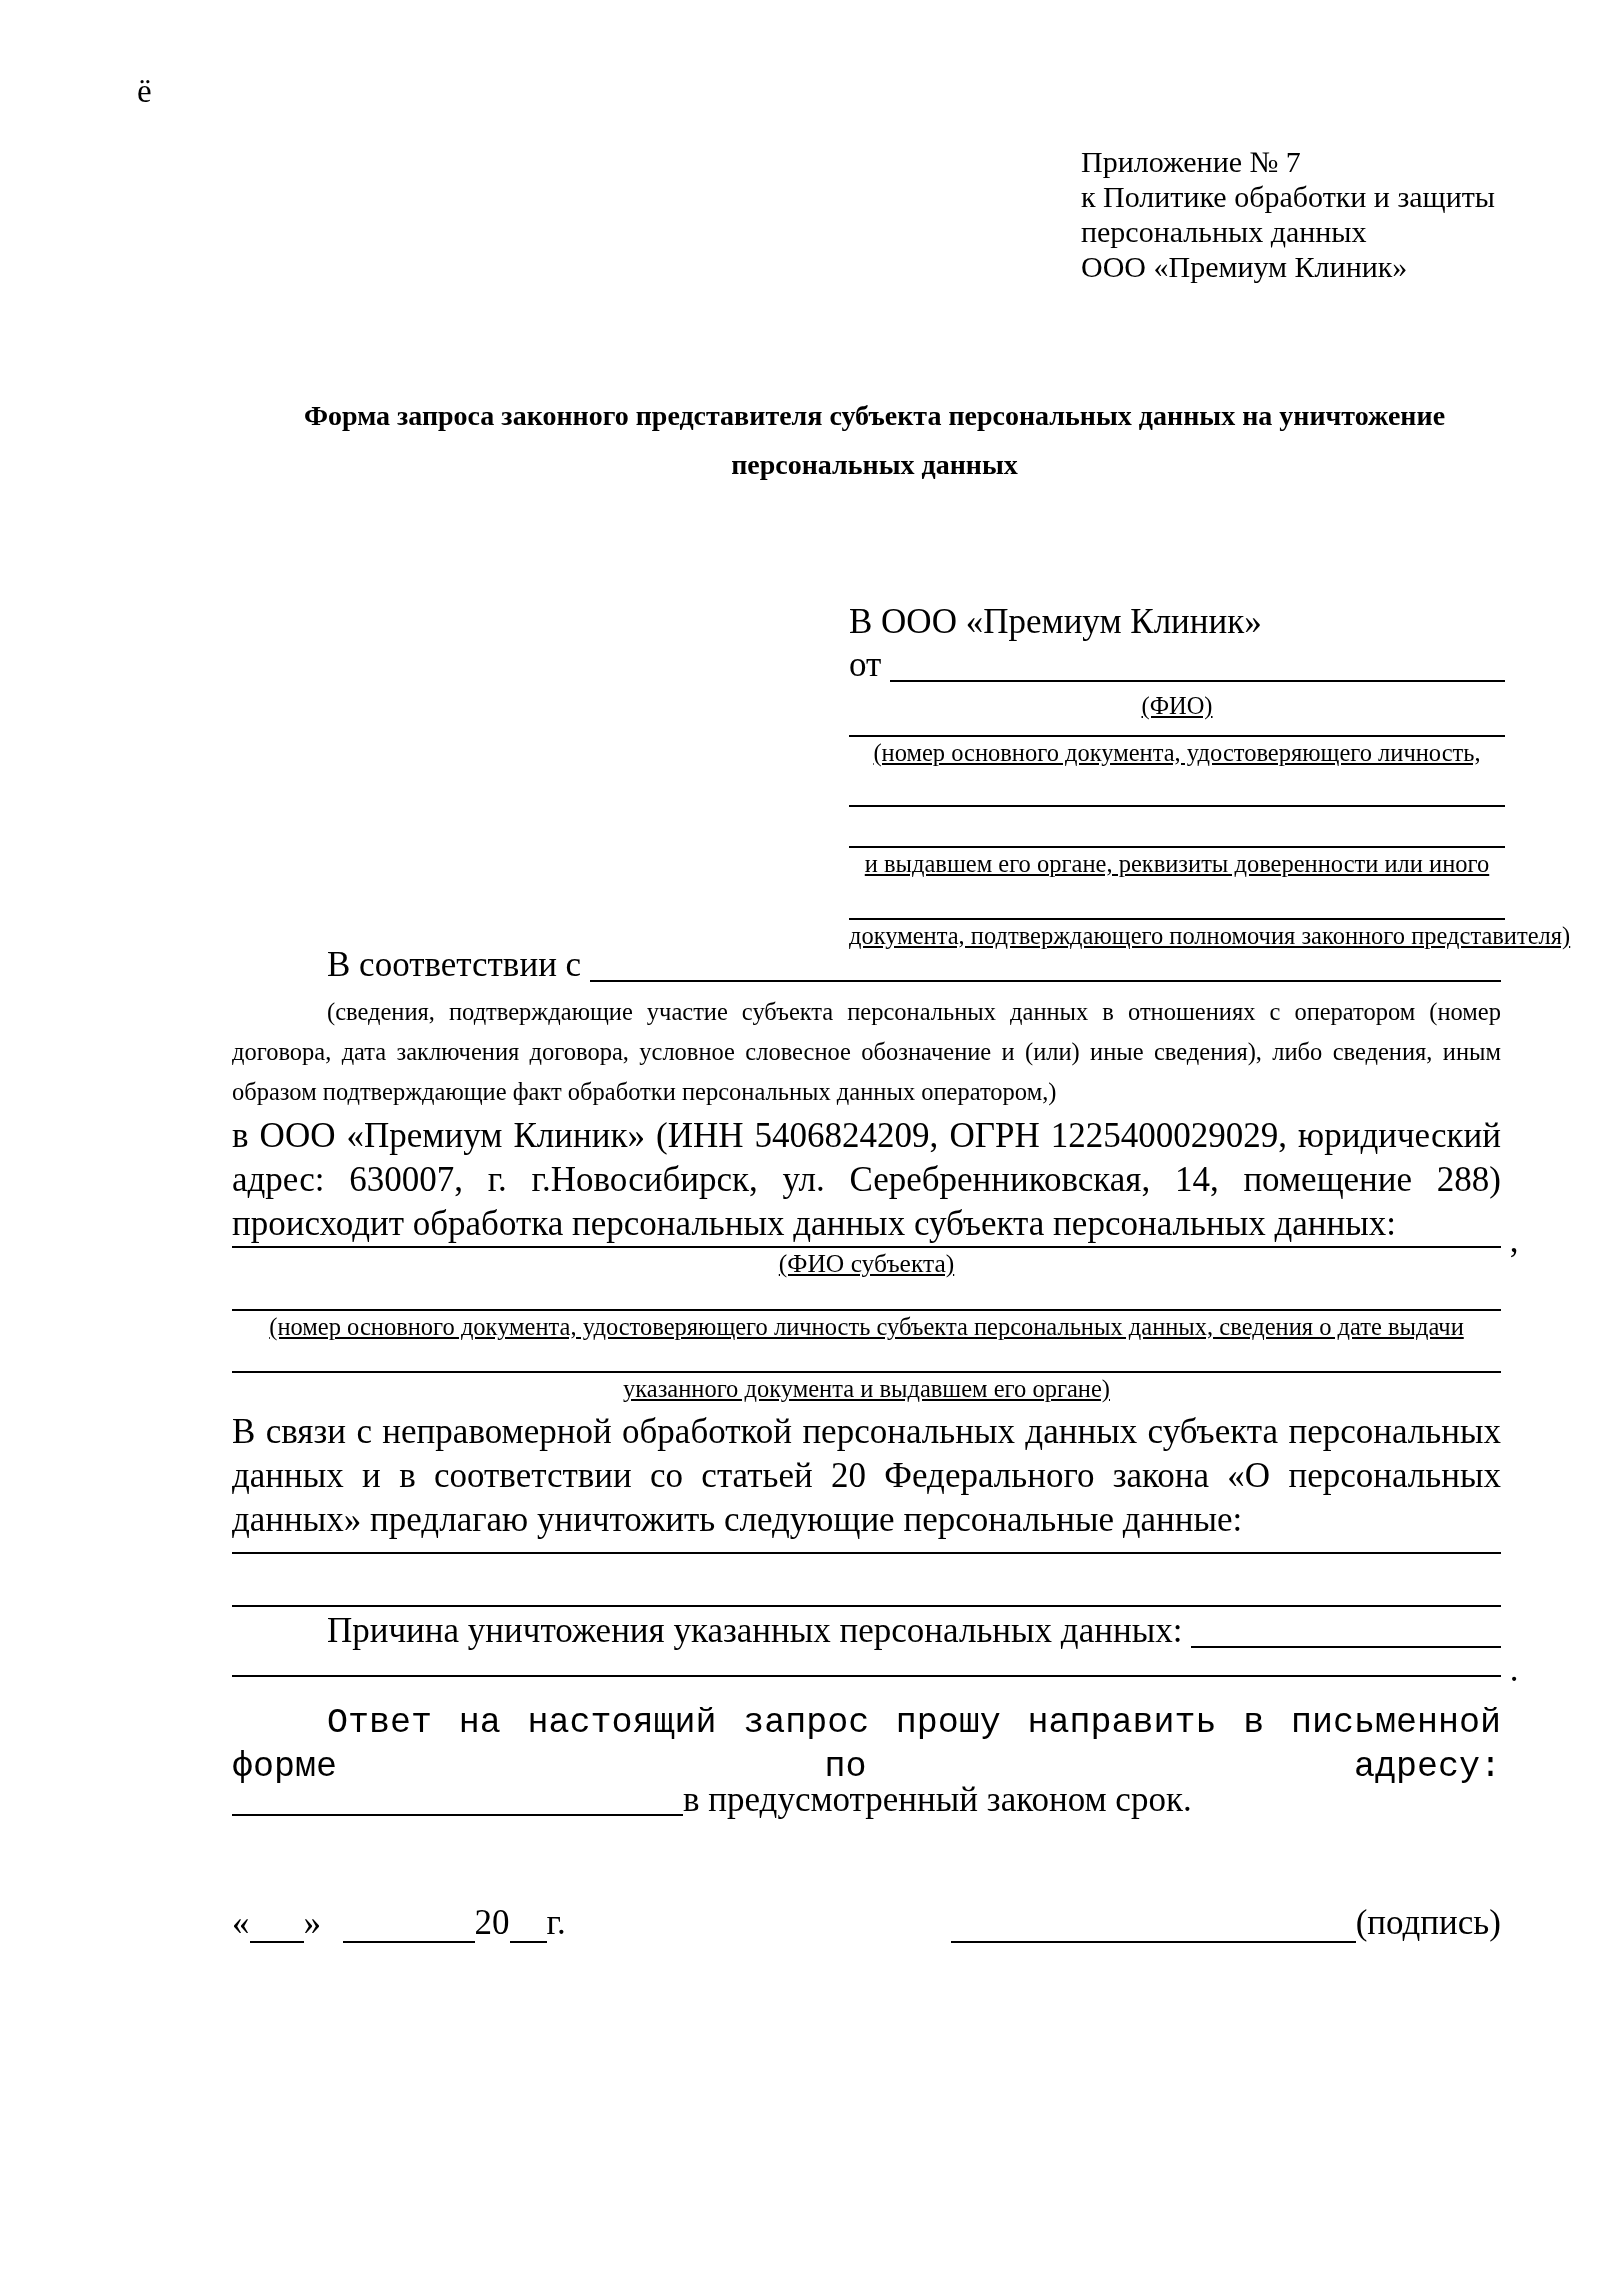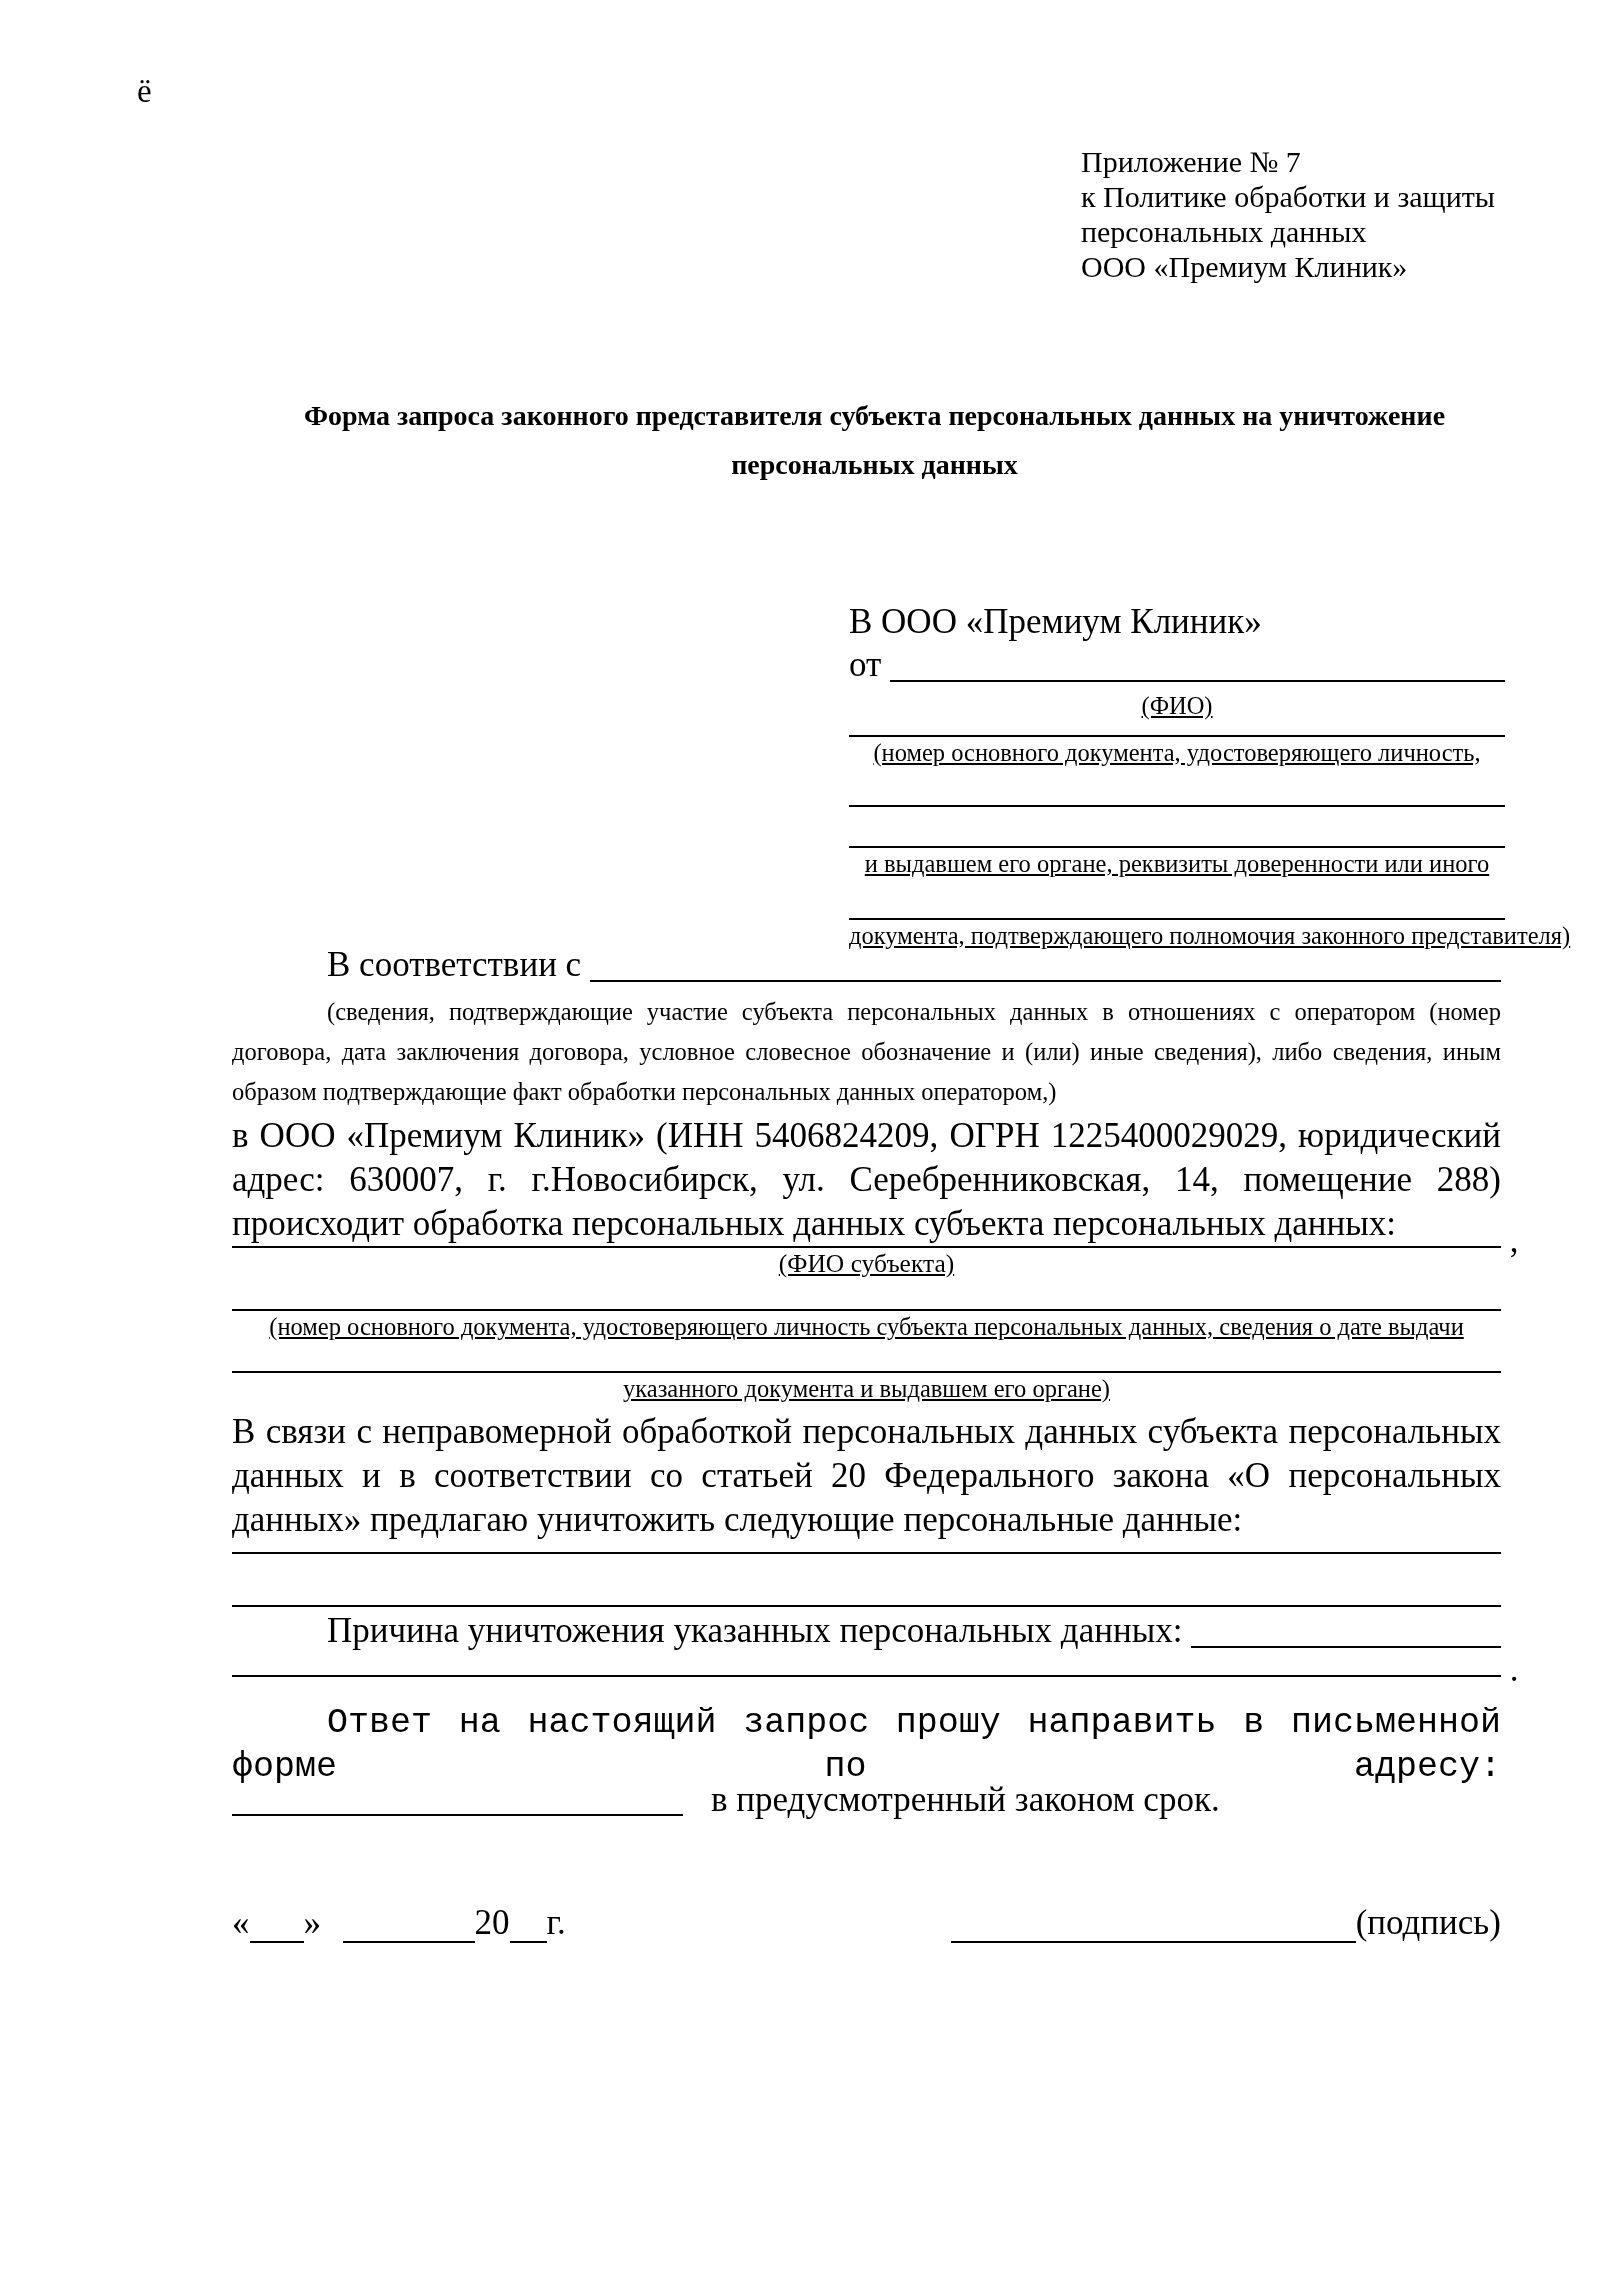--- a/index.html
+++ b/index.html
@@ -48,21 +48,21 @@
   .r-sub-doc2{height:29px;}
   .destr-par{line-height:44px;text-align:justify;margin-top:5.9px;}
   .blankA{height:9.8px;border-bottom:2.9px solid #000;}
   .blankB{height:51px;border-bottom:2.9px solid #000;}
   .reason-row{margin-top:2px;height:39px;}
   .r-reason-end{height:27.4px;}
   .answer-par{
     line-height:44px;margin-top:24px;
     text-align:justify;text-align-last:justify;text-indent:95px;font-family:Liberation Mono, monospace;
   }
-  .srok-row{height:27.4px;align-items:flex-end;display:flex;gap:28px;}
+  .srok-row{height:27.4px;align-items:flex-end;display:flex;}
   .srok-fill{flex:0 0 451px;border-bottom:2.9px solid #000;height:25.5px;}
   .srok-text{line-height:33px;}
   
   .bottom-row{display:flex;align-items:flex-end;margin-top:82px;height:45px;}
   .b-txt{line-height:41px;white-space:pre;}
   .b-blank{border-bottom:2.9px solid #000;height:33px;}
   .w55{width:54px;}.w135{width:132px;margin-left:21.6px;}.w38{width:37px;}
   .w413{width:405px;}
   .grow{flex:1 1 auto;}
 </style>

